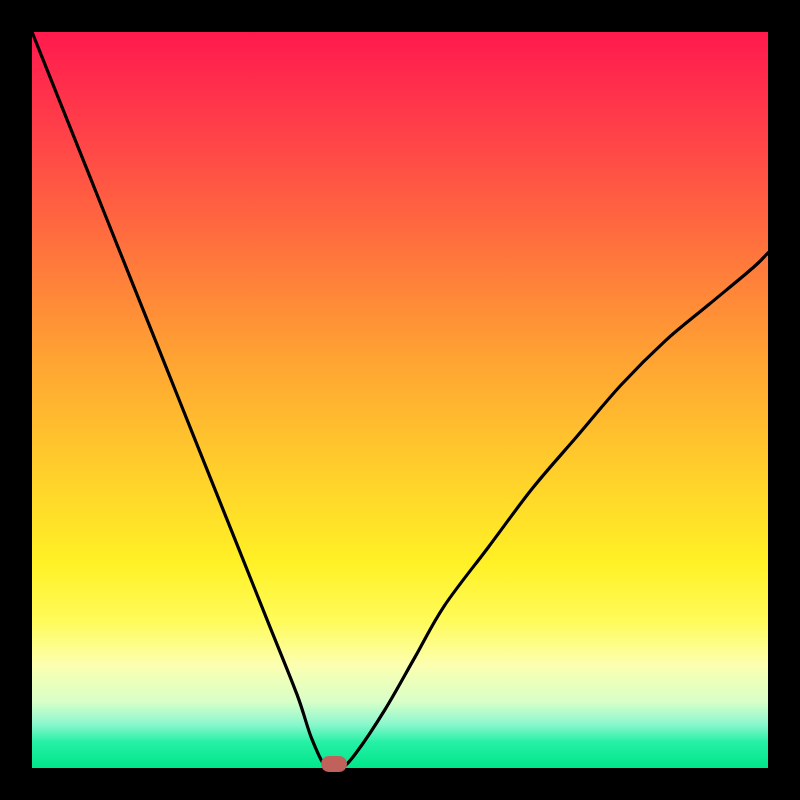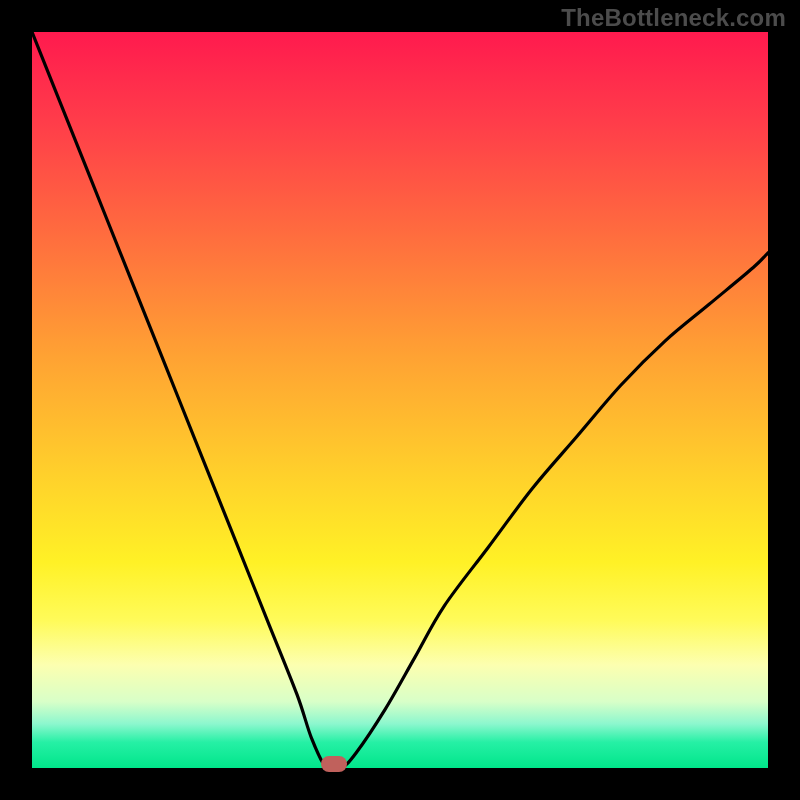--- a/index.html
+++ b/index.html
@@ -64,21 +64,20 @@
     background: #c0615c;
     transform: translate(-50%, -50%);
     z-index: 3;
   }
 </style>
 </head>
 <body>
 
 <div class="frame">
 
-  <div class="watermark">TheBottleneck.com</div>
 
   <div class="plot-area">
 
     <svg class="curve-svg" viewBox="0 0 736 736" preserveAspectRatio="none">
       <path d="M 0.00 0.00 C 4.91 12.27, 19.63 49.07, 29.44 73.60 C 39.25 98.13, 49.07 122.67, 58.88 147.20 C 68.69 171.73, 78.51 196.27, 88.32 220.80 C 98.13 245.33, 107.95 269.87, 117.76 294.40 C 127.57 318.93, 137.39 343.47, 147.20 368.00 C 157.01 392.53, 166.83 417.07, 176.64 441.60 C 186.45 466.13, 196.27 490.67, 206.08 515.20 C 215.89 539.73, 225.71 564.27, 235.52 588.80 C 245.33 613.33, 257.60 642.77, 264.96 662.40 C 272.32 682.03, 274.77 694.29, 279.68 706.56 C 284.59 718.83, 289.49 731.09, 294.40 736.00 C 299.31 740.91, 304.21 738.45, 309.12 736.00 C 314.03 733.55, 316.48 731.09, 323.84 721.28 C 331.20 711.47, 343.47 693.07, 353.28 677.12 C 363.09 661.17, 372.91 642.77, 382.72 625.60 C 392.53 608.43, 399.89 592.48, 412.16 574.08 C 424.43 555.68, 441.60 534.83, 456.32 515.20 C 471.04 495.57, 485.76 474.72, 500.48 456.32 C 515.20 437.92, 529.92 421.97, 544.64 404.80 C 559.36 387.63, 574.08 369.23, 588.80 353.28 C 603.52 337.33, 618.24 322.61, 632.96 309.12 C 647.68 295.63, 662.40 284.59, 677.12 272.32 C 691.84 260.05, 711.47 244.11, 721.28 235.52 C 731.09 226.93, 733.55 223.25, 736.00 220.80" fill="none" stroke="#000" stroke-width="3.2" stroke-linejoin="round" stroke-linecap="round"></path>
     </svg>
 
     <div class="marker" style="left: 301.76px; top: 732px; background: rgb(192, 97, 92);"></div>
   </div>
 

